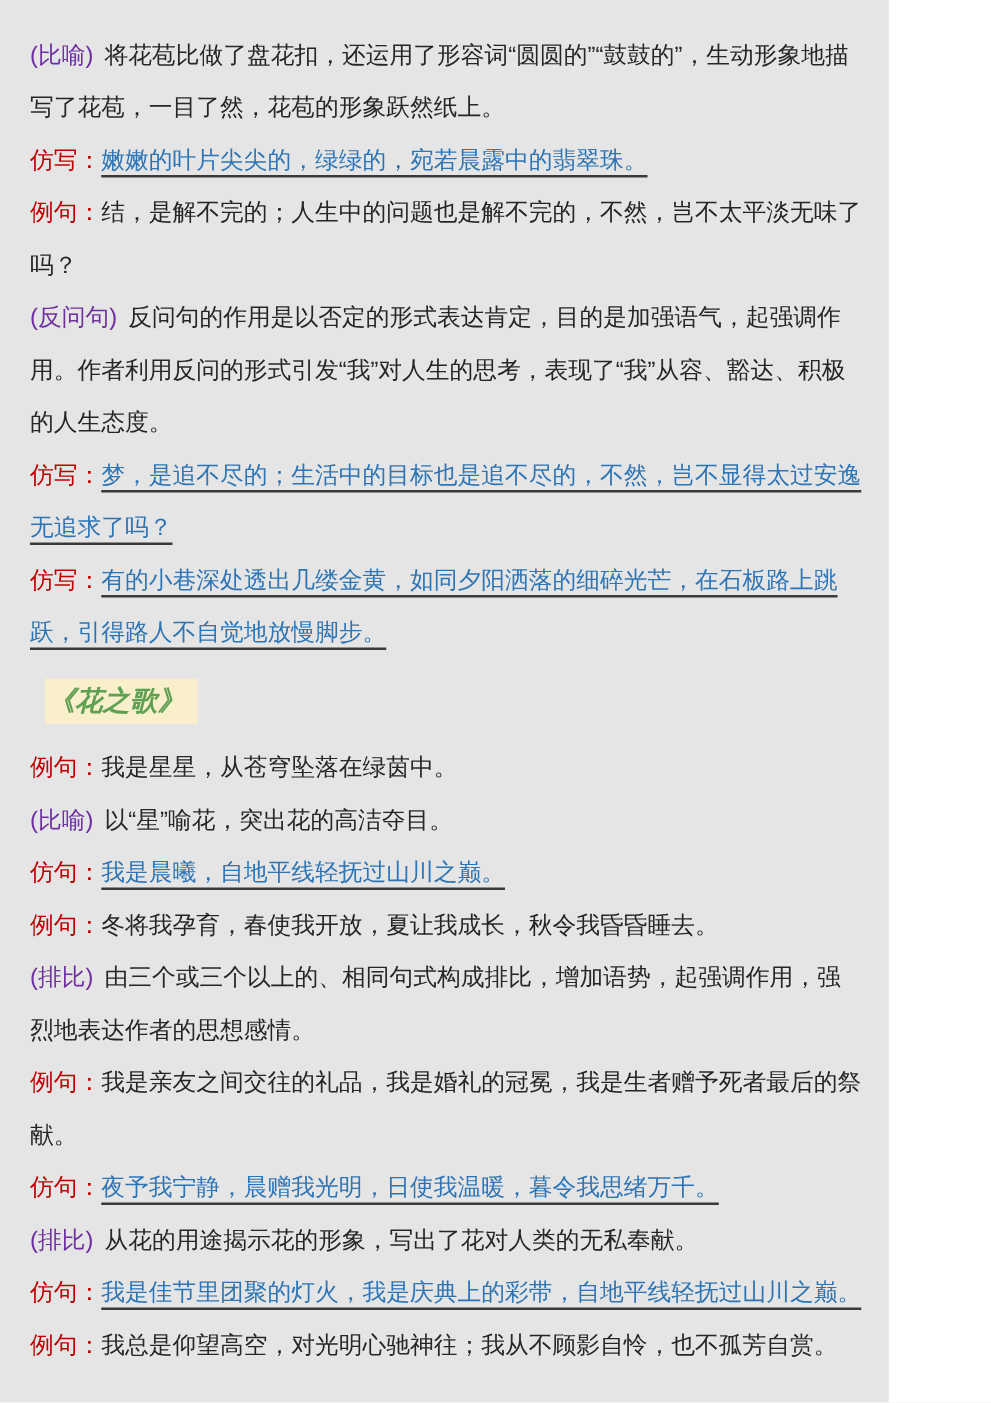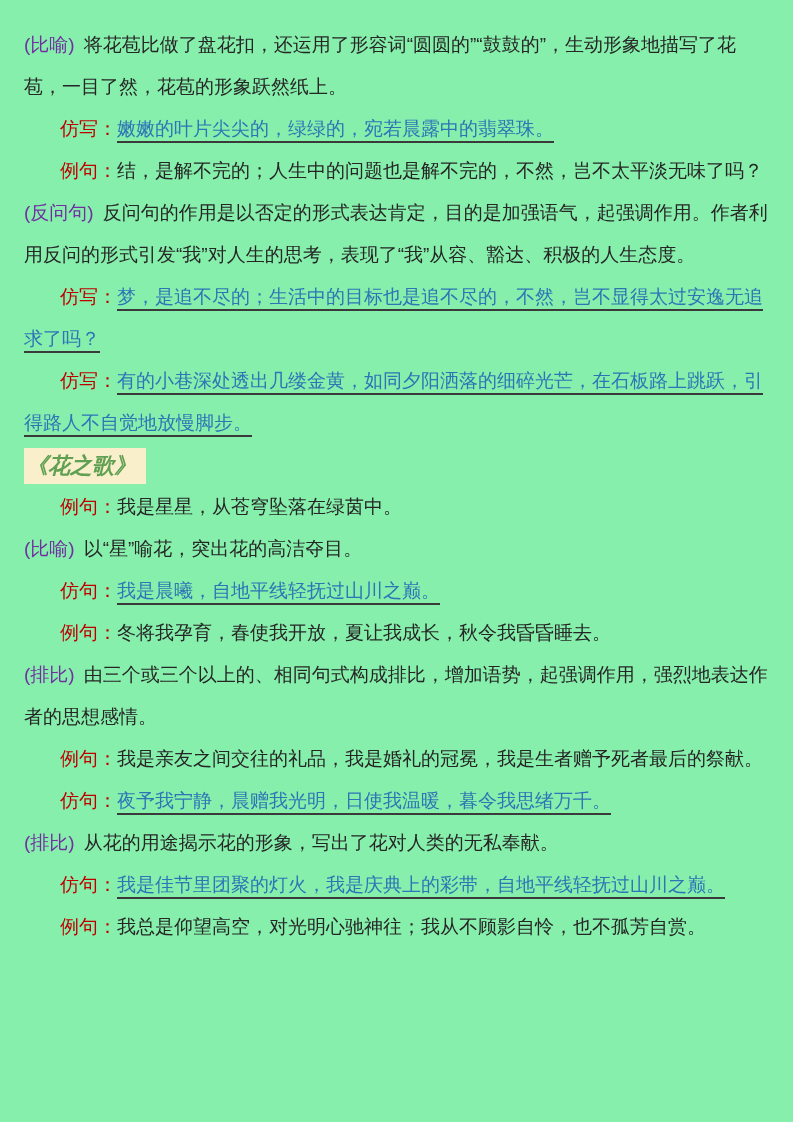--- a/index.html
+++ b/index.html
@@ -1,42 +1,42 @@
 <!DOCTYPE html>
 <html><head>
 <meta charset="utf-8">
 <style>
   html, body { margin: 0; padding: 0; background: #ffffff; }
   .doc {
     position: relative;
-    width: 793px;
+    width: 711px;
     height: 1122px;
     box-sizing: border-box;
-    background: #86efac;
+    background: #e5e5e5;
     padding: 24px 20px 0 24px;
     font-family: "Liberation Sans", "DejaVu Sans", sans-serif;
     font-size: 19px;
     line-height: 42px;
     color: #262626;
     overflow: hidden;
   }
   .para { margin: 0; text-align: left; word-break: break-all; }
   .lbl { font-weight: 400; }
   .lbl-purple { color: #7030A0; margin-right: 9px; }
-  .lbl-red { color: #C00000; margin-left: 36px; }
+  .lbl-red { color: #C00000; }
   .txt { color: #262626; }
   .imit-txt {
     color: #2E75B6;
     text-decoration: underline;
     text-decoration-color: #3a3a3a;
     text-decoration-thickness: 2px;
     text-underline-offset: 6px;
     text-align: right;
   }
-  .title-para { margin: 0; }
+  .title-para { margin: 12px; }
   .title-hl {
     display: inline-block;
     background: #F9EFCB;
     color: #5FA052;
     font-weight: 700;
     font-style: italic;
     font-size: 22px;
     line-height: 36px;
     padding: 0 10px 0 2px;
     vertical-align: middle;

